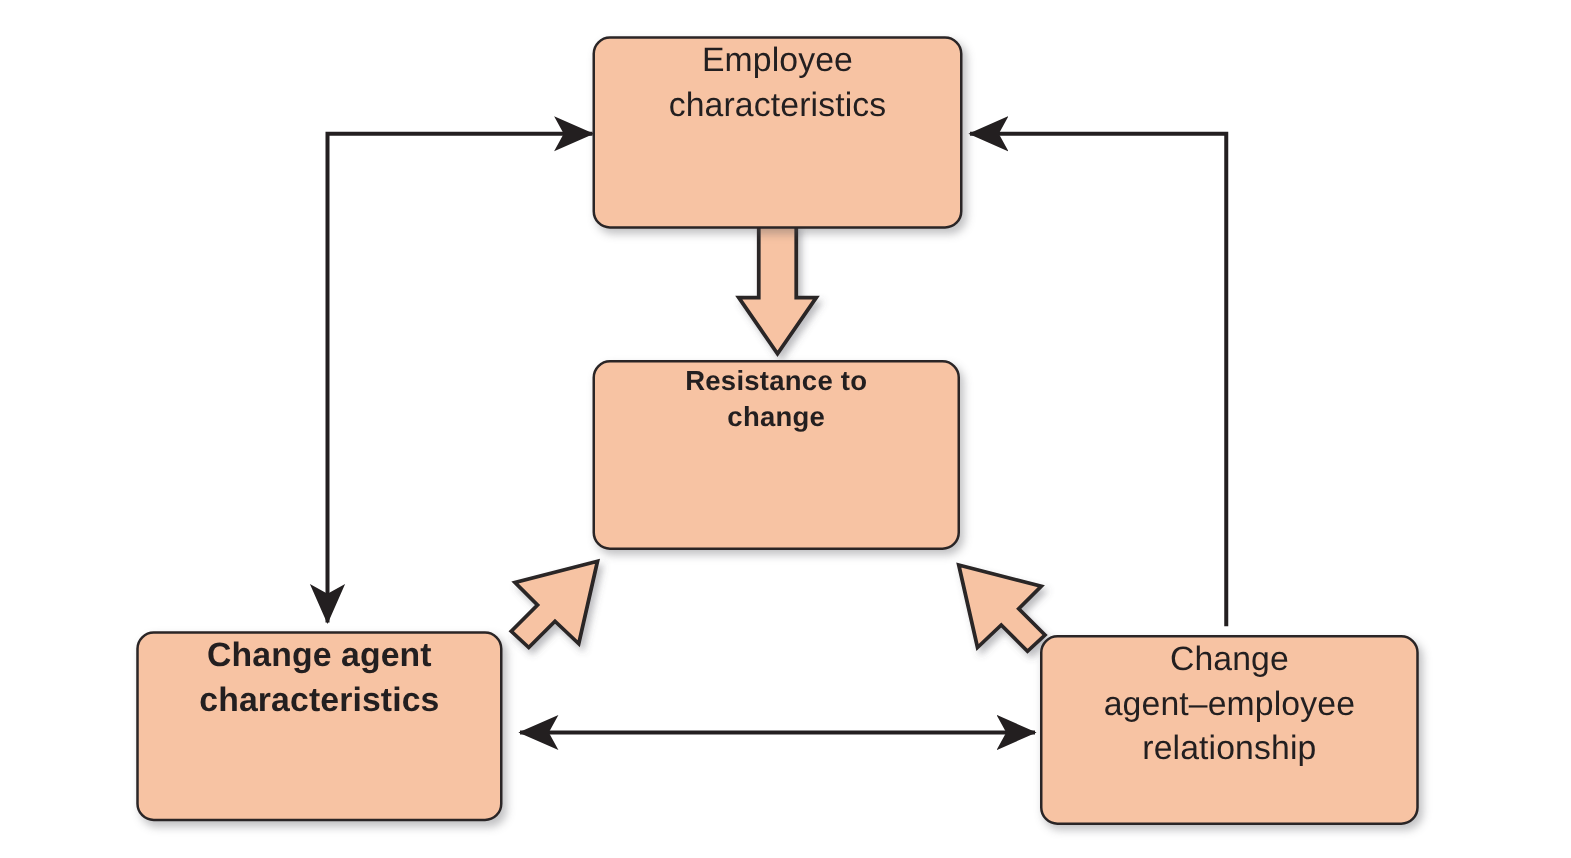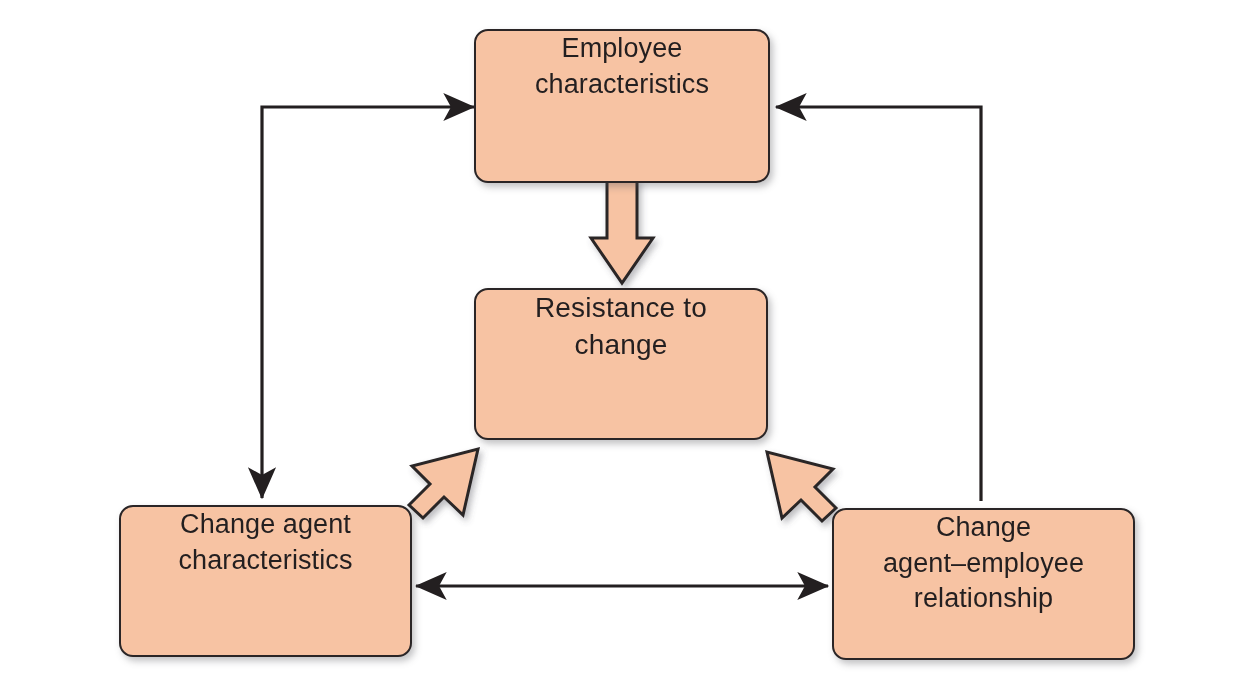--- a/index.html
+++ b/index.html
@@ -39,27 +39,27 @@
     letter-spacing: 0.1px;
     box-shadow: 3px 4px 7px rgba(80,80,85,0.35);
     z-index: 3;
   }
   .node .node-label {
     display: block;
     padding: 0 10px;
     white-space: pre-line;
   }
   .node.bold .node-label {
-    font-weight: normal;
-    font-size: 28px;
+    font-weight: bold;
+    font-size: 22px;
     letter-spacing: 0.2px;
   }
   #node-employee      { left: 474px; top: 29px;  width: 296px; height: 154px; }
   #node-resistance    { left: 474px; top: 288px; width: 294px; height: 152px; }
-  #node-change-agent  { left: 119px; top: 505px; width: 293px; height: 152px; }
+  #node-change-agent  { left: 109px; top: 505px; width: 293px; height: 152px; font-weight: bold; }
   #node-relationship  { left: 832px; top: 508px; width: 303px; height: 152px; }
 </style>
 </head>
 <body>
 
 <div id="canvas">
 
   <svg id="bg-svg" viewBox="0 0 1257 686" xmlns="http://www.w3.org/2000/svg">
     <defs>
       <filter id="softshadow" x="-50%" y="-50%" width="200%" height="200%">

